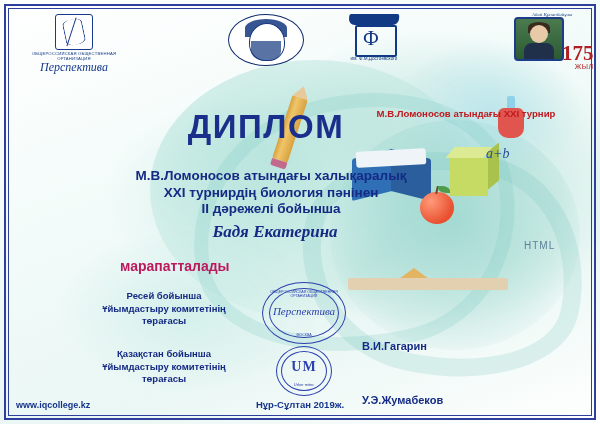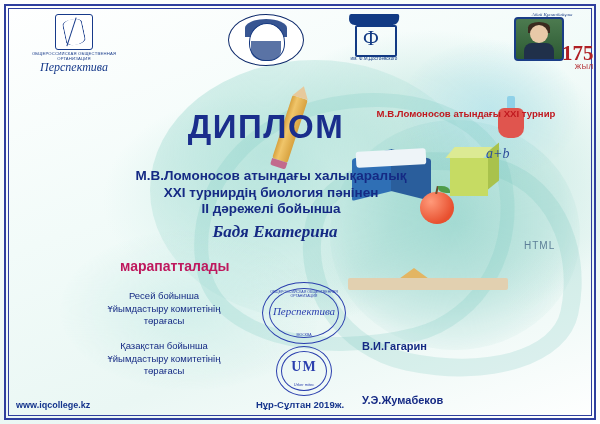--- a/index.html
+++ b/index.html
@@ -341,26 +341,26 @@
     width: 300px;
     font-size: 14px;
     font-weight: bold;
     color: #be185d;
   }
   
   .sig-block {
     position: absolute;
     text-align: center;
     font-size: 9.5px;
-    font-weight: normal;
+    font-weight: bold;
     color: #152a84;
     line-height: 12.5px;
   }
   .sig-1 { left: 74px; top: 290px; width: 180px; }
-  .sig-2 { left: 74px; top: 340px; width: 180px; }
+  .sig-2 { left: 74px; top: 348px; width: 180px; }
   .sig-name {
     position: absolute;
     font-size: 11px;
     font-weight: bold;
     color: #152a84;
     margin-top: 28px;
   }
   .sig-name-1 { left: 362px; top: 312px; }
   .sig-name-2 { left: 362px; top: 366px; }
   

